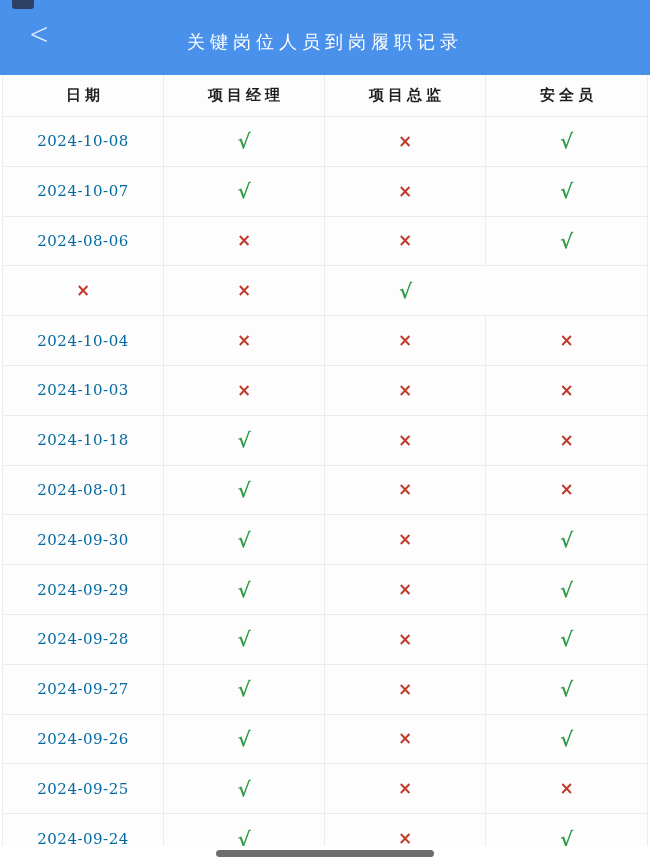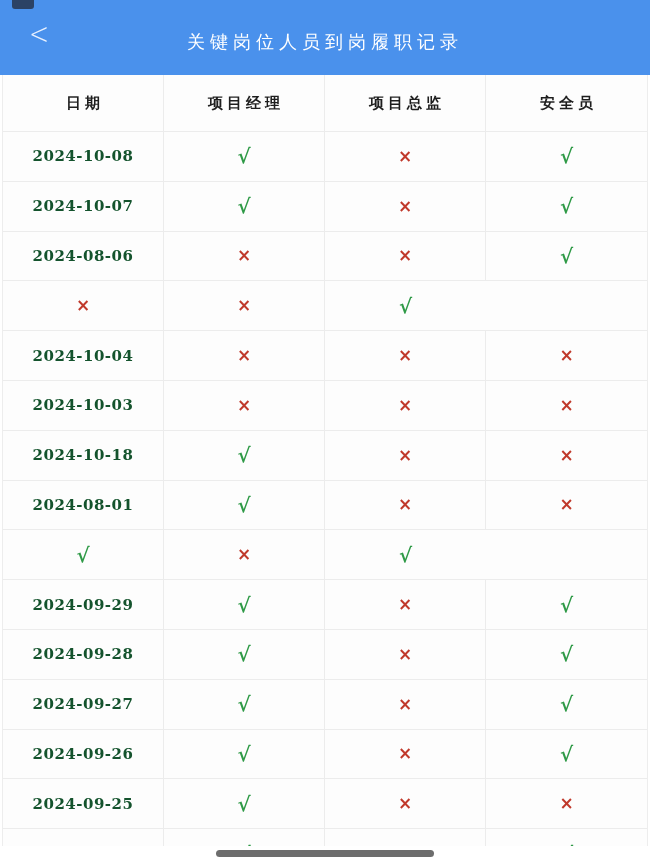--- a/index.html
+++ b/index.html
@@ -68,41 +68,41 @@
     margin: 0 2px;
     background: #fdfdfd;
     border-left: 1px solid #ededed;
     border-right: 1px solid #ededed;
   }
   .trow {
     display: grid;
     grid-template-columns: 1fr 1fr 1fr 1fr;
     border-bottom: 1px solid #ececec;
   }
-  .trow.head { height: 57px; }
+  .trow.head { height: 42px; }
   .trow.data { height: 49.8px; }
   .tcell {
     display: flex;
     align-items: center;
     justify-content: center;
     border-right: 1px solid #ececec;
     overflow: hidden;
   }
   .tcell:last-child { border-right: none; }
   .head .tcell {
     font-size: 15px;
     font-weight: 700;
     color: #1e1e1e;
     letter-spacing: 4px;
     text-indent: 4px; 
   }
   .date-cell {
     font-size: 15px;
-    font-weight: 700;
-    color: #14532d;
+    font-weight: 400;
+    color: #0369a1;
     letter-spacing: 0.5px;
   }
   .mark {
     font-weight: 700;
     line-height: 1;
   }
   .mark.present { font-size: 20px; }
   .mark.absent  { font-size: 17px; font-family: "DejaVu Sans", sans-serif; }
 
   
@@ -244,20 +244,21 @@
         </div>
     <div class="tcell">
           <span class="mark absent" style="color: rgb(192, 57, 43);">×</span>
         </div>
     <div class="tcell">
           <span class="mark absent" style="color: rgb(192, 57, 43);">×</span>
         </div>
   </div>
 
   <div class="trow data">
+    <div class="tcell date-cell">2024-09-30</div>
     <div class="tcell">
           <span class="mark present" style="color: rgb(47, 154, 71);">√</span>
         </div>
     <div class="tcell">
           <span class="mark absent" style="color: rgb(192, 57, 43);">×</span>
         </div>
     <div class="tcell">
           <span class="mark present" style="color: rgb(47, 154, 71);">√</span>
         </div>
   </div>

